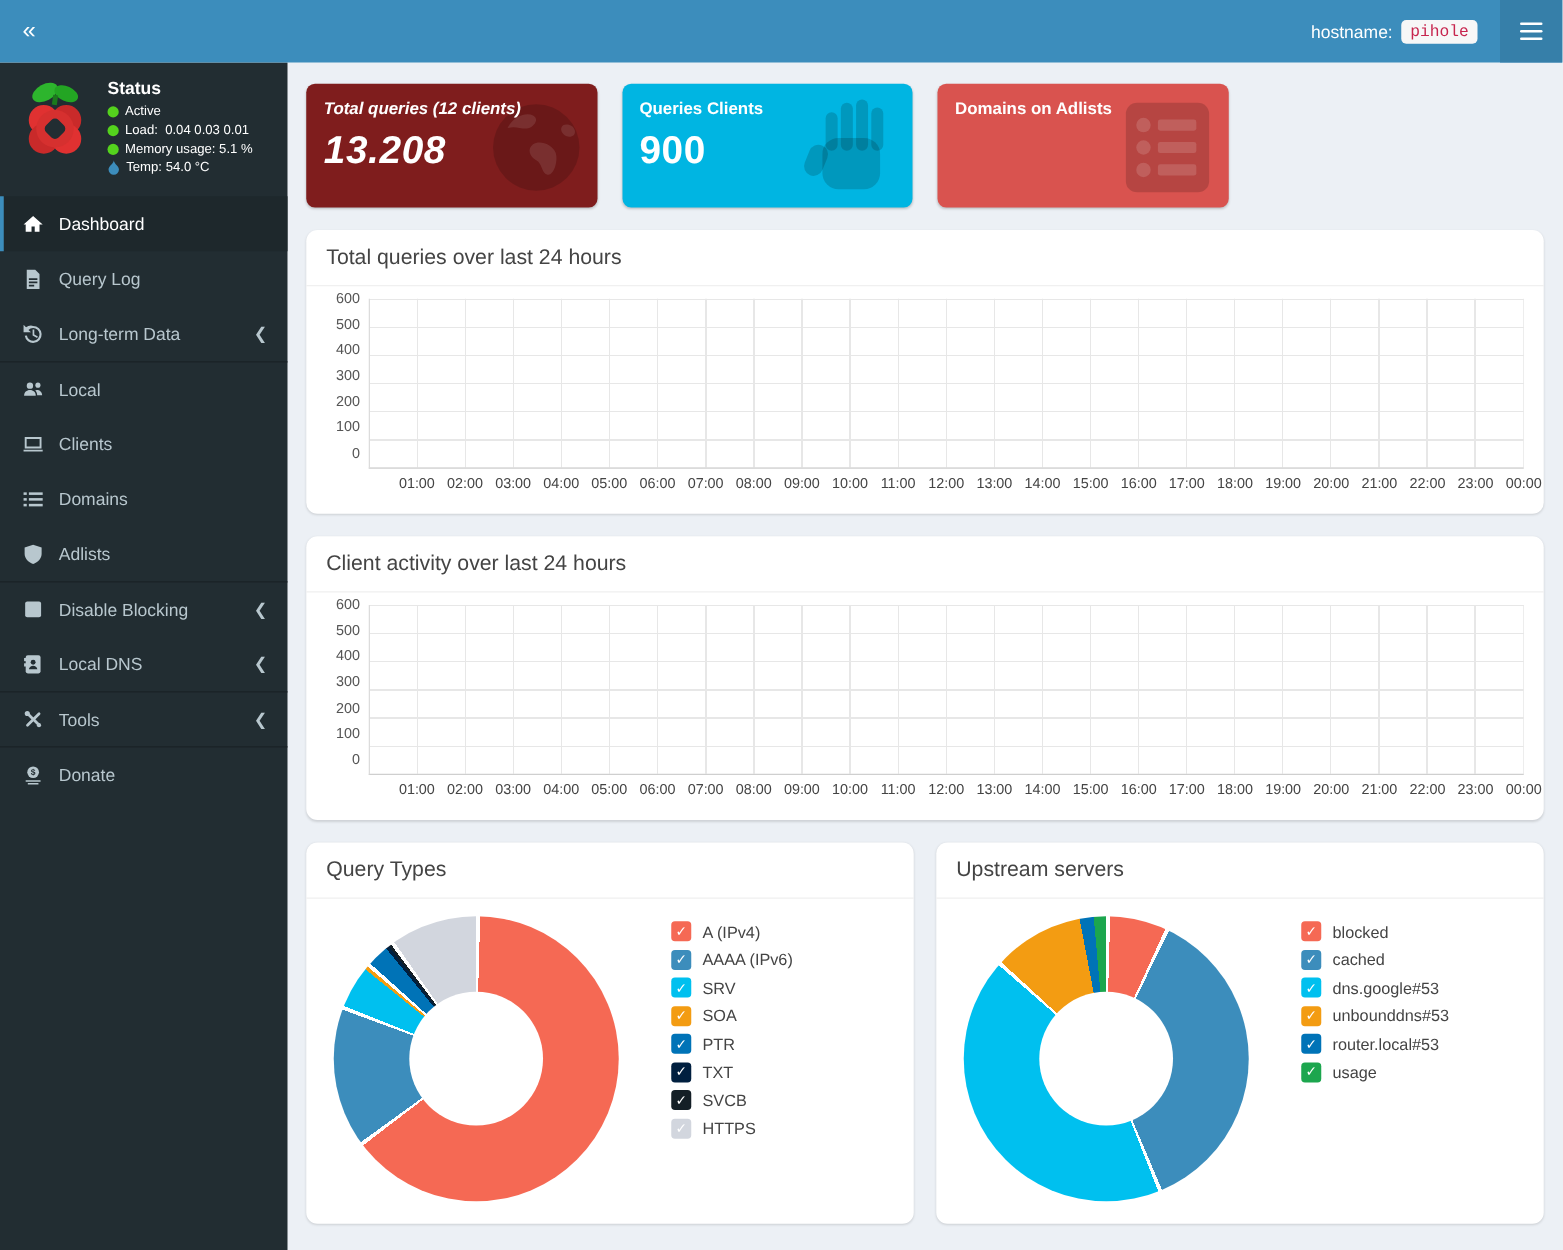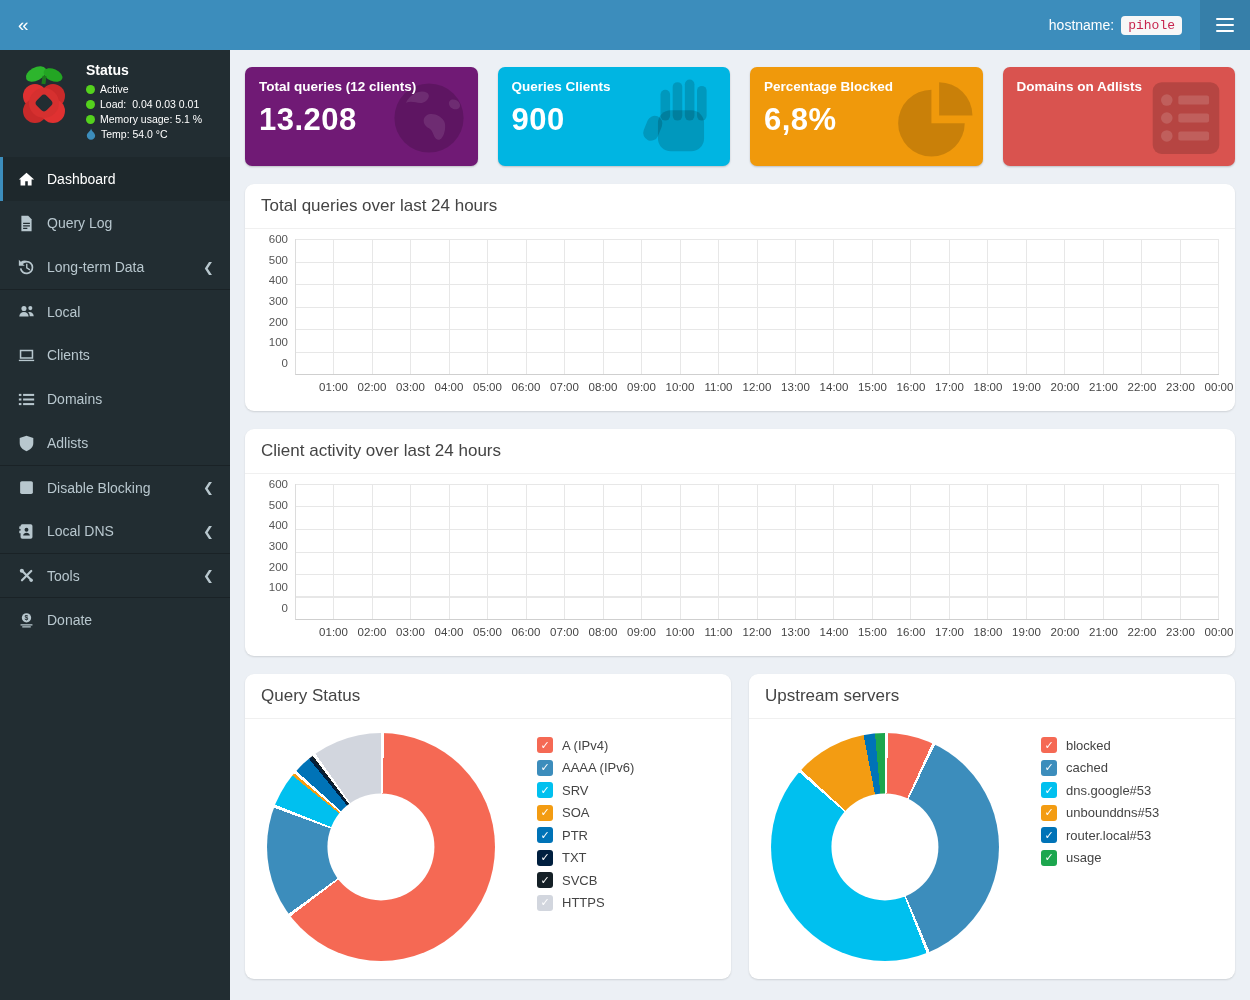--- a/index.html
+++ b/index.html
@@ -244,21 +244,21 @@
             </svg>
           </span>
         <span>Donate</span>
       </li>
     </ul>
   </div>
 
   <div class="content">
 
     <div class="cards">
-      <div class="card" id="card0" style="background: #701a75;">
+      <div class="card" id="card0" style="background: #7f1d1d; font-style: italic;">
         <div class="ct">Total queries (12 clients)</div>
         <div class="cv">13.208</div>
         <svg class="bigicon" width="82" height="82" viewBox="0 0 64 64">
           <g fill="rgba(0,0,0,0.16)">
               <circle cx="32" cy="32" r="27"></circle>
             </g>
           <g fill="rgba(255,255,255,0.10)">
               <path d="M14 20c5-2 9 1 13 0s7-6 3-8-12 0-16 8z"></path>
               <path d="M30 30c-4 3-2 8 2 10s3 8 7 9 7-9 5-14-10-8-14-5z"></path>
               <path d="M49 18c-3 2-1 6 2 7s6-1 5-4-5-4-7-3z"></path>
@@ -269,30 +269,20 @@
         <div class="ct">Queries Clients</div>
         <div class="cv">900</div>
         <svg class="bigicon" width="82" height="82" viewBox="0 0 64 64">
           <g fill="rgba(0,0,0,0.16)">
             <rect x="14" y="26" width="36" height="32" rx="10"></rect>
             <rect x="16" y="10" width="7.5" height="24" rx="3.7"></rect>
             <rect x="25.5" y="4" width="7.5" height="30" rx="3.7"></rect>
             <rect x="35" y="2" width="7.5" height="32" rx="3.7"></rect>
             <rect x="44.5" y="7" width="7.5" height="27" rx="3.7"></rect>
             <rect x="4" y="30" width="12" height="20" rx="6" transform="rotate(22 10 40)"></rect>
-          </g>
-        </svg>
-      </div>
-      <div class="card" id="card2" style="background: rgb(240, 153, 11);">
-        <div class="ct">Percentage Blocked</div>
-        <div class="cv">6,8%</div>
-        <svg class="bigicon" width="82" height="82" viewBox="0 0 64 64">
-          <g fill="rgba(0,0,0,0.16)">
-            <path d="M30 36 L30 10 A26 26 0 1 0 56 36 Z"></path>
-            <path d="M36 30 L36 4 A26 26 0 0 1 62 30 Z"></path>
           </g>
         </svg>
       </div>
       <div class="card" id="card3" style="background: rgb(217, 83, 79);">
         <div class="ct">Domains on Adlists</div>
         <svg class="bigicon" width="82" height="82" viewBox="0 0 64 64">
           <rect x="6" y="4" width="52" height="56" rx="7" fill="rgba(0,0,0,0.16)"></rect>
           <g fill="rgba(255,255,255,0.14)">
             <circle cx="17" cy="18" r="4.5"></circle>
               <rect x="26" y="14.5" width="24" height="7" rx="1.5"></rect>
@@ -1558,21 +1548,21 @@
                 <span style="left: 95.8333%;">23:00</span>
                 <span style="left: 100%;">00:00</span>
               </div>
           </div>
         </div>
       </div>
     </div>
 
     <div class="bottom">
       <div class="box">
-        <div class="box-header">Query Status</div>
+        <div class="box-header">Query Types</div>
         <div class="donut-body">
           <div class="donut" id="donut0" style="background: conic-gradient(rgb(255, 255, 255) 0deg, rgb(255, 255, 255) 1.6deg, rgb(245, 105, 84) 1.6deg, rgb(245, 105, 84) 232.56deg, rgb(255, 255, 255) 232.56deg, rgb(255, 255, 255) 234.16deg, rgb(60, 141, 188) 234.16deg, rgb(60, 141, 188) 290.16deg, rgb(255, 255, 255) 290.16deg, rgb(255, 255, 255) 291.76deg, rgb(0, 192, 239) 291.76deg, rgb(0, 192, 239) 308.88deg, rgb(243, 156, 18) 308.88deg, rgb(243, 156, 18) 310.32deg, rgb(255, 255, 255) 310.32deg, rgb(255, 255, 255) 311.92deg, rgb(0, 115, 183) 311.92deg, rgb(0, 115, 183) 320.76deg, rgb(0, 31, 63) 320.76deg, rgb(0, 31, 63) 322.2deg, rgb(20, 31, 38) 322.2deg, rgb(20, 31, 38) 323.28deg, rgb(255, 255, 255) 323.28deg, rgb(255, 255, 255) 324.88deg, rgb(210, 214, 222) 324.88deg, rgb(210, 214, 222) 360deg);">
               <div class="hole"></div>
             </div>
           <ul class="legend" id="legend0">
               <li>
                 <span class="cbx" style="background: rgb(245, 105, 84);">✓</span>
                 <span class="lt">A (IPv4)</span>
               </li>
               <li>

